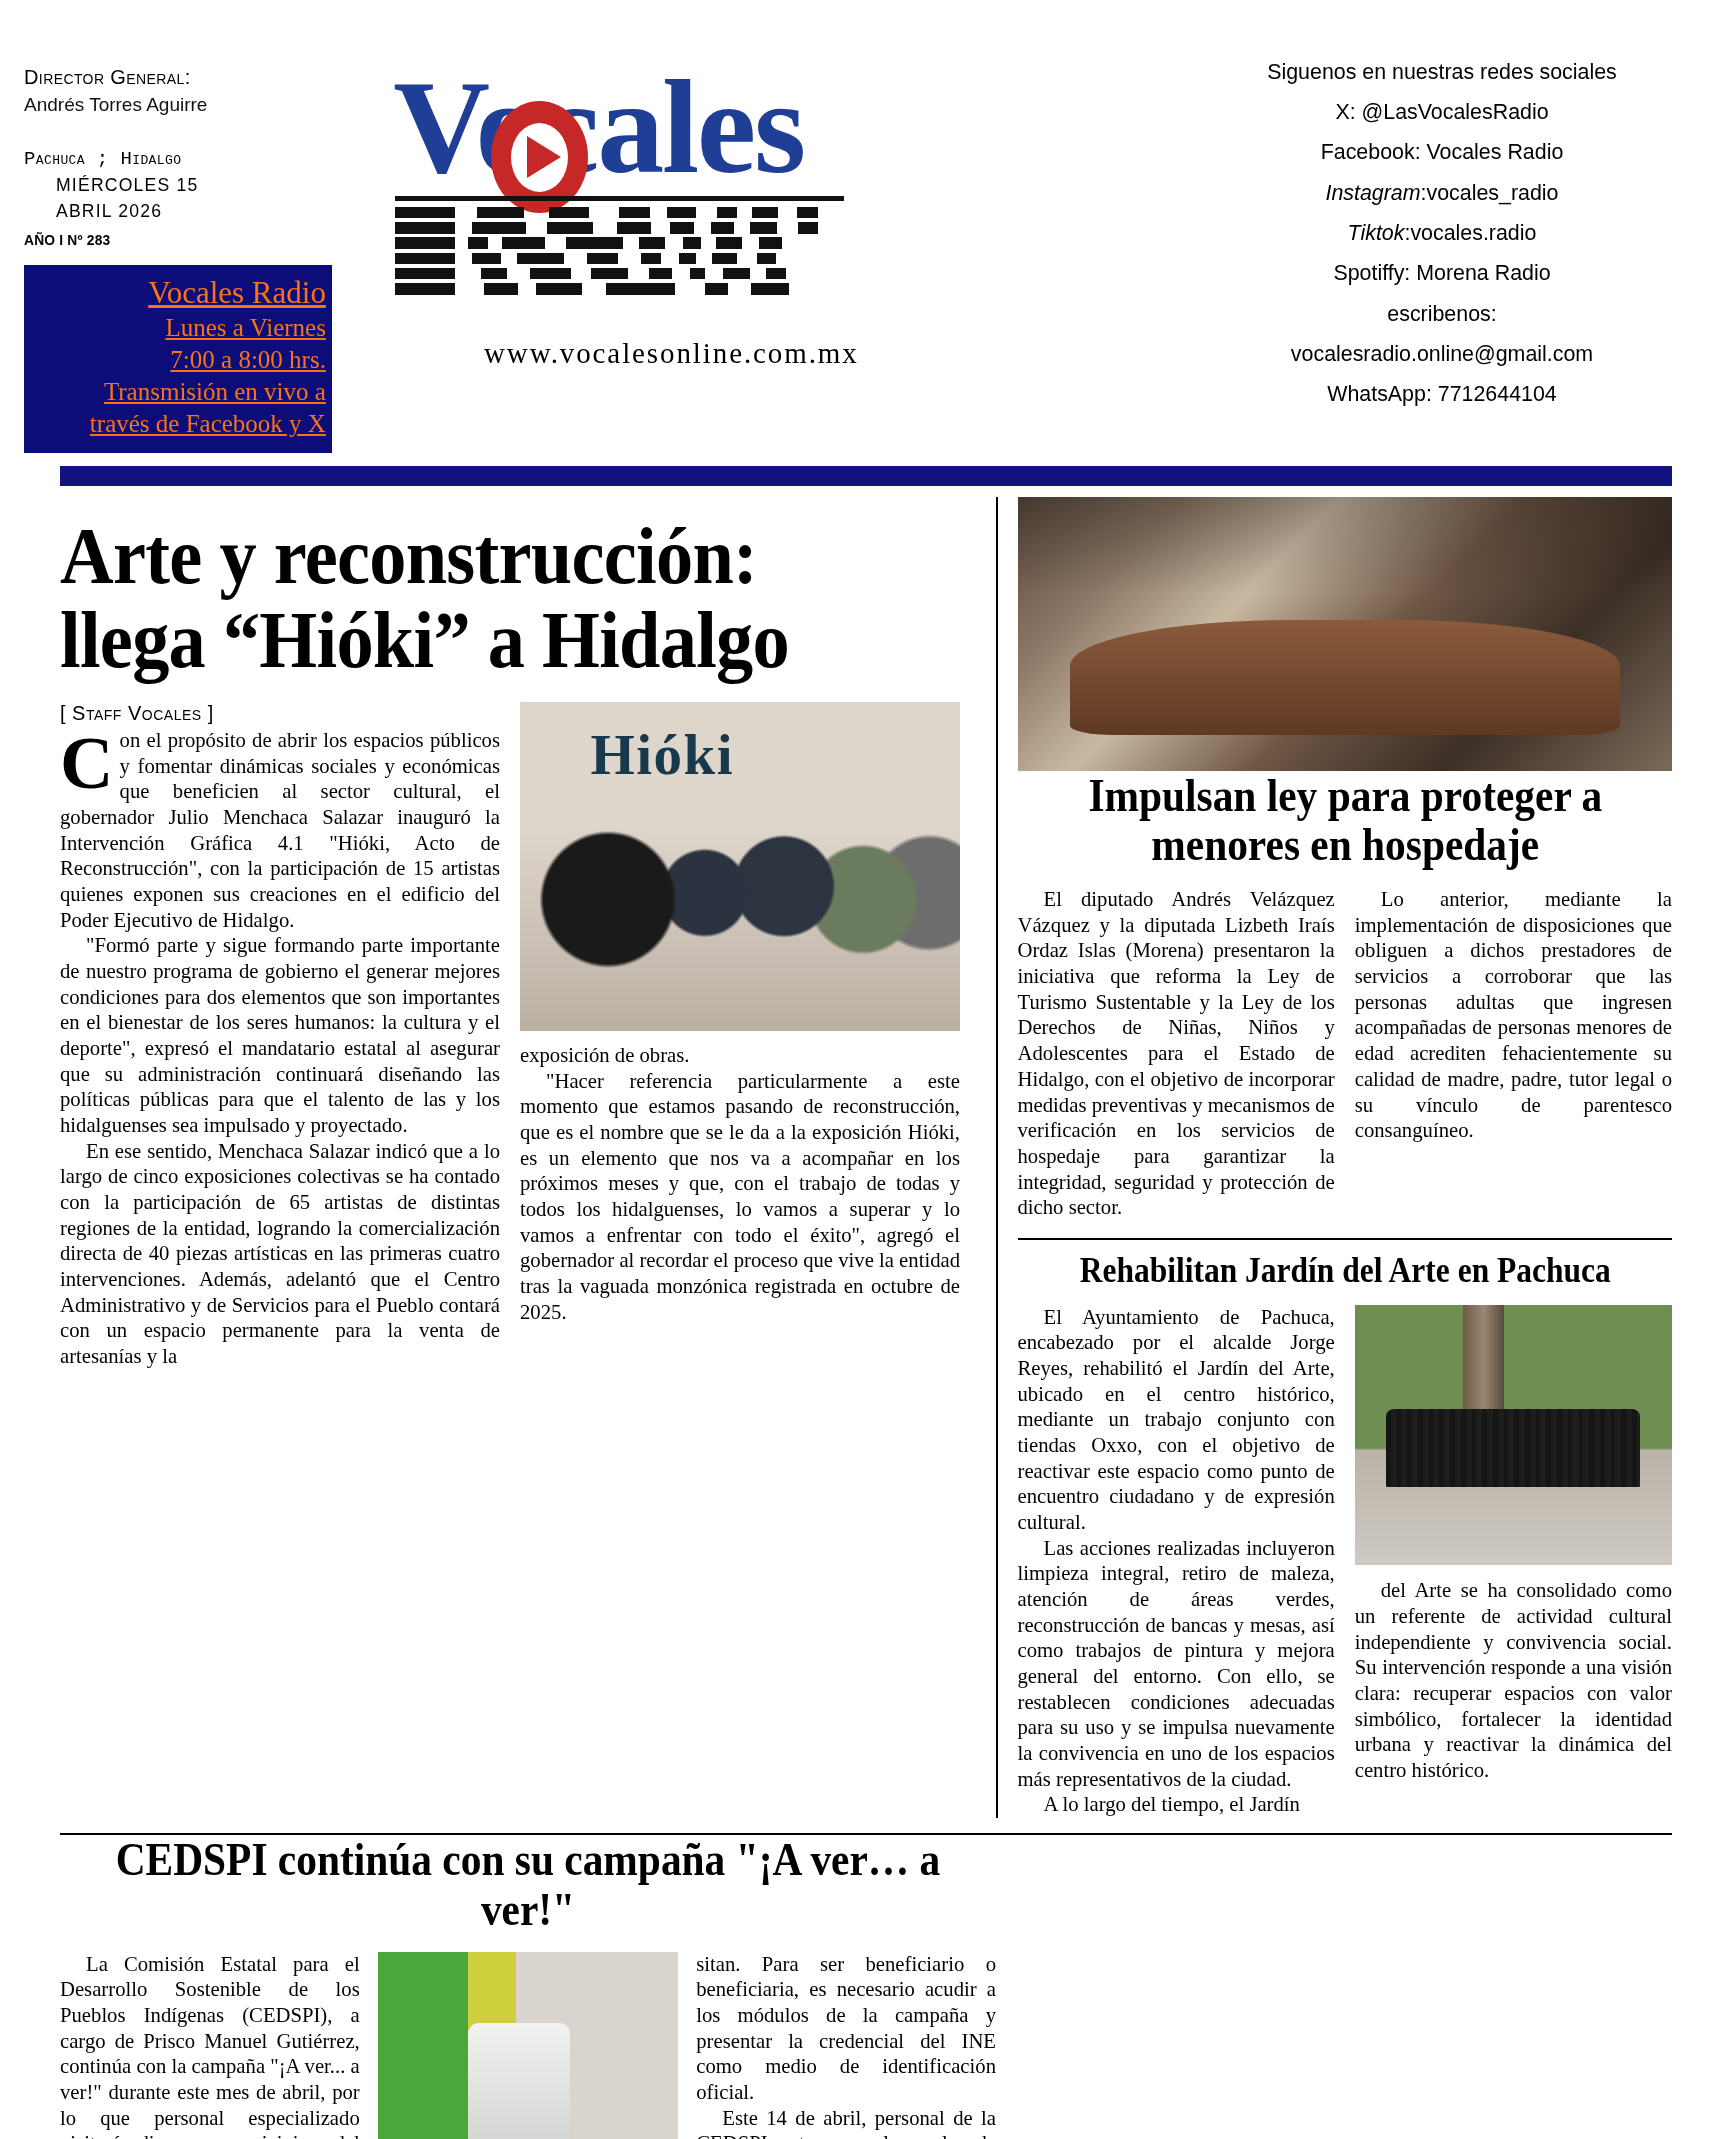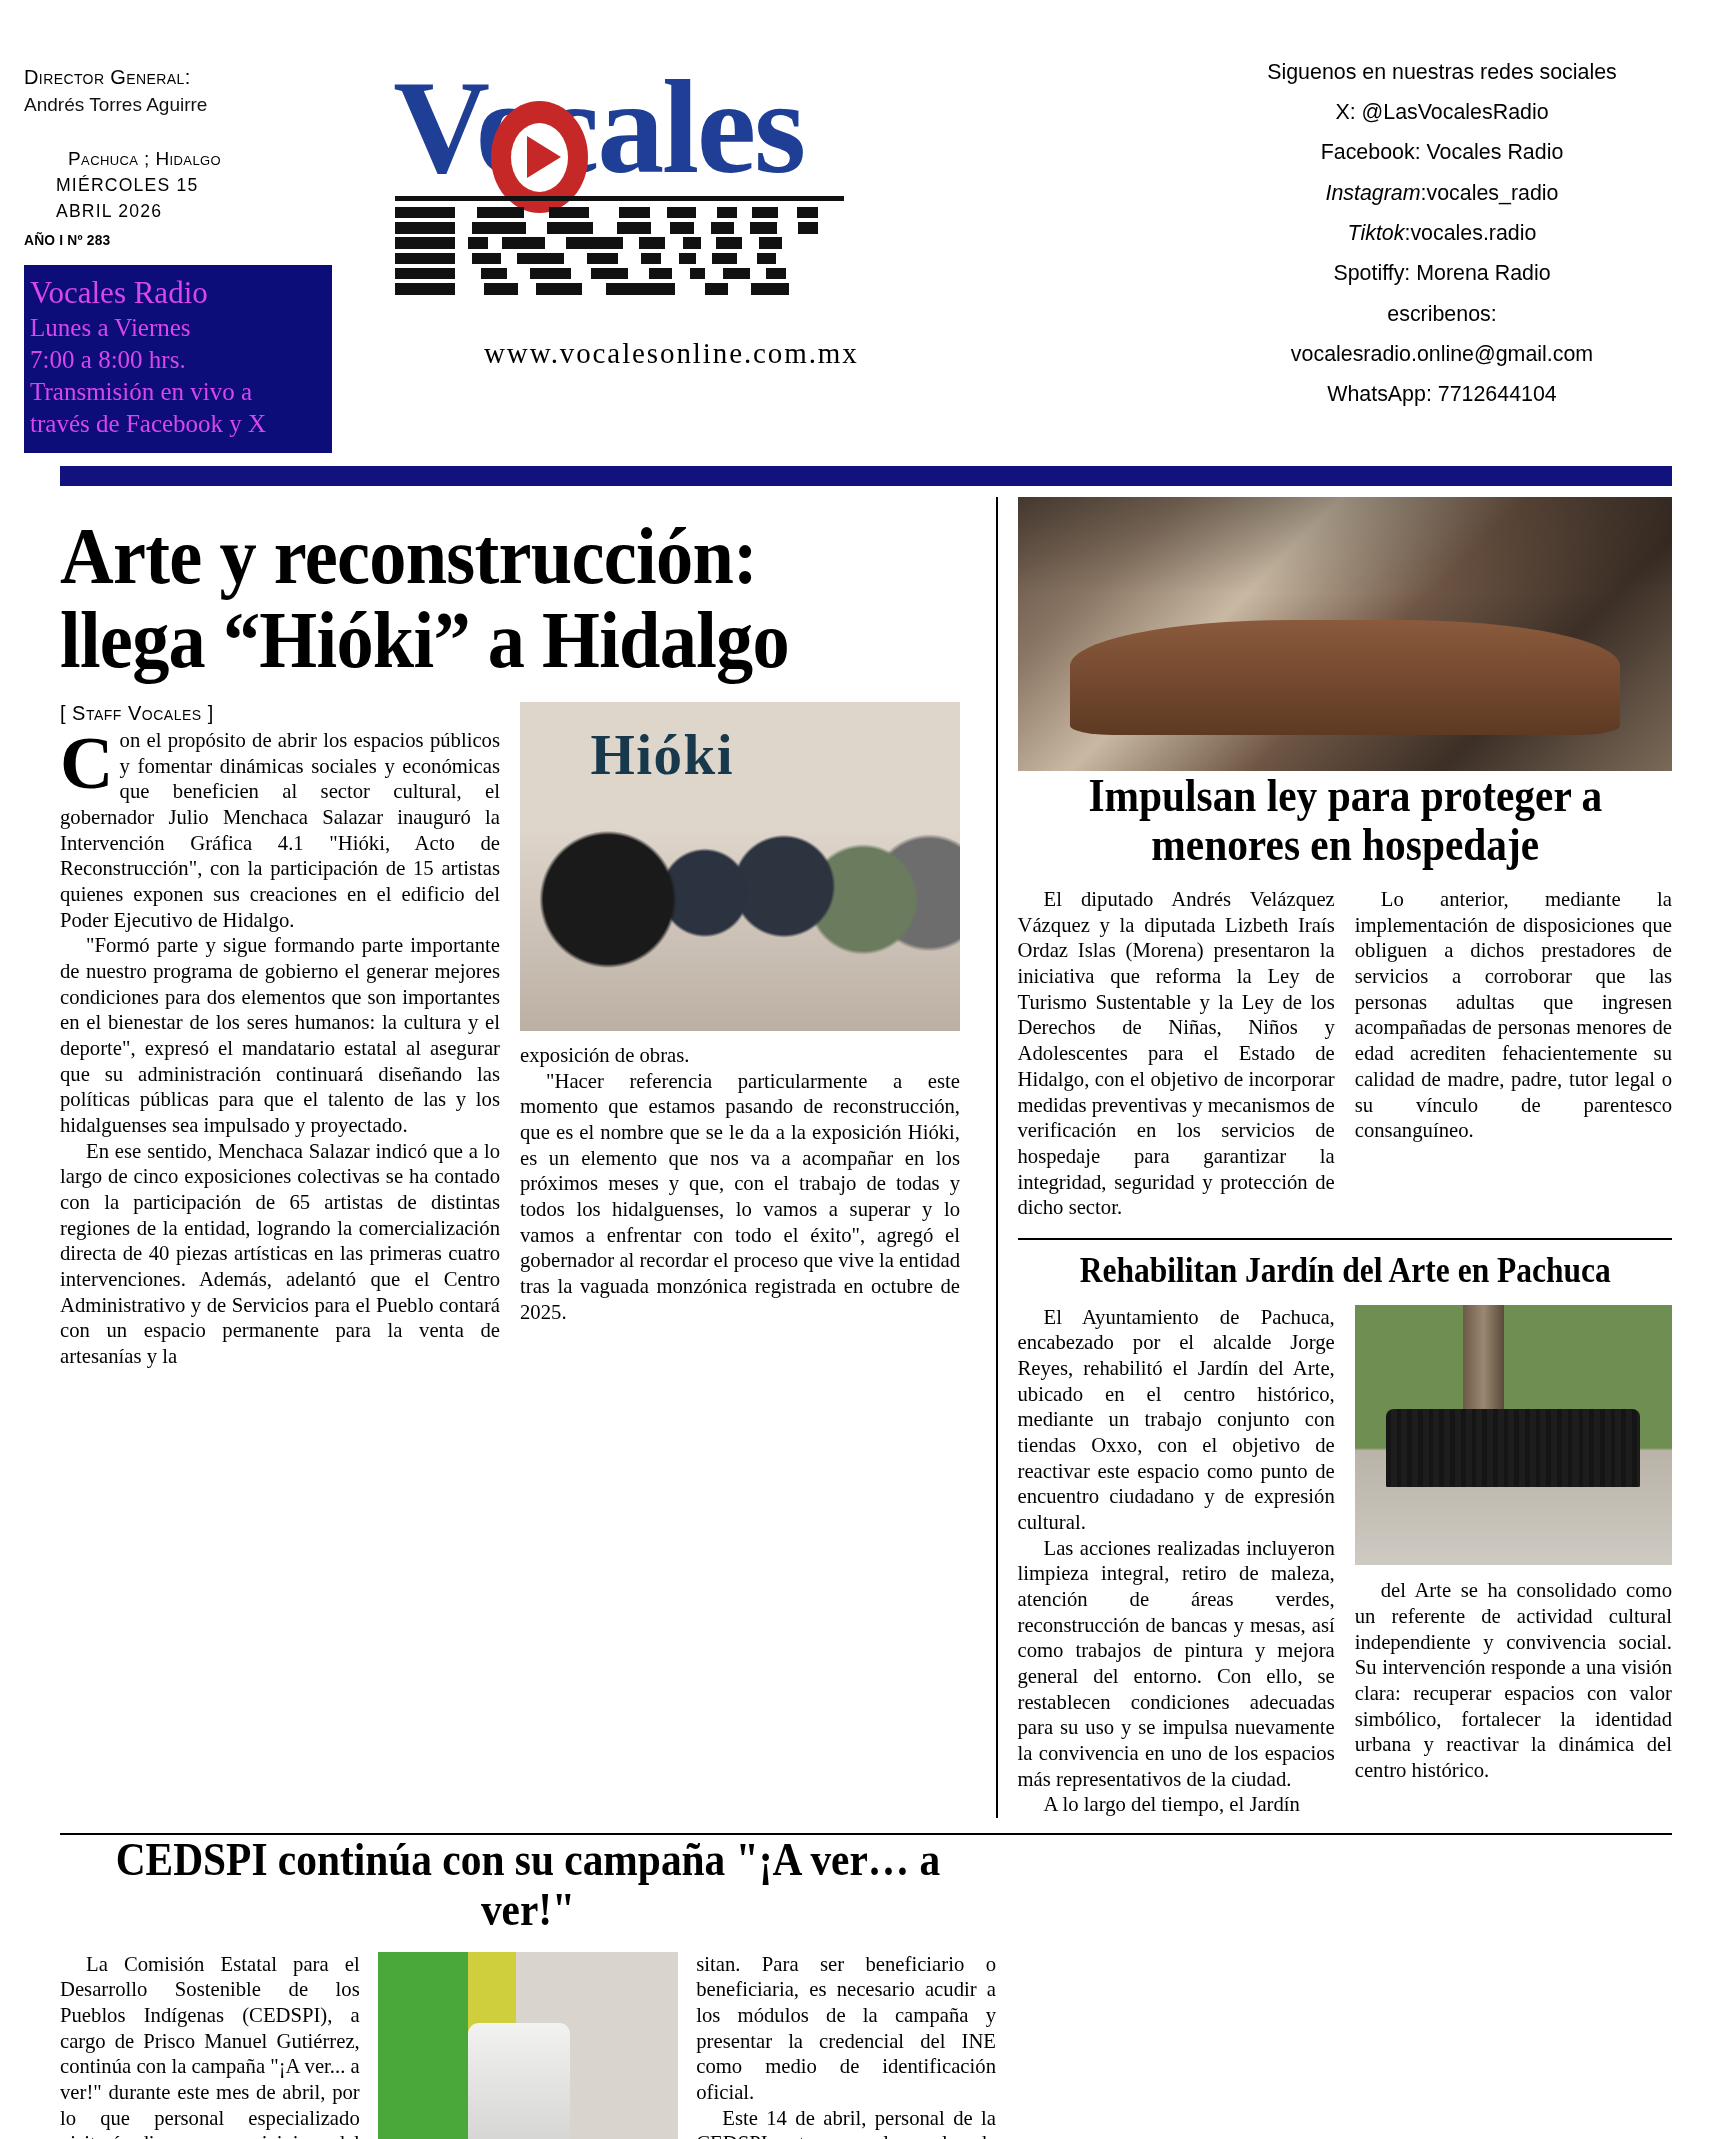--- a/index.html
+++ b/index.html
@@ -21,40 +21,41 @@
   .dir-label {
     font-family: "Liberation Sans", sans-serif;
     font-size: 20px; letter-spacing: 0.4px; color: #000;
     font-variant: small-caps; font-weight: 400;
   }
   .dir-name {
     font-family: "Liberation Sans", sans-serif;
     font-size: 19px; margin-top: 4.6px; color: #111;
   }
   .place {
-    font-family: Liberation Sans, sans-serif;
-    font-size: 19px; margin-top: 32px; font-variant: small-caps; letter-spacing: 0.4px; margin-left: 44px;
+    font-family: Liberation Mono, monospace;
+    font-size: 19px; margin-top: 32px; font-variant: small-caps; letter-spacing: 0.4px;
   }
   .datel {
     font-family: "Liberation Sans", sans-serif;
     font-size: 17.6px; margin-top: 5.4px; letter-spacing: 1.2px; margin-left: 32px;
   }
   .yearno {
     font-family: "Liberation Sans", sans-serif;
     font-size: 13.8px; margin-top: 10.7px; font-weight: 700; letter-spacing: 0.2px;
   }
 
   .radio-box {
     margin-top: 17px;
     width: 308px;
     background: #0d0d7a;
-    color: #d946ef;
-    text-align: left;
+    color: #f97316;
+    text-align: right;
     padding: 7.7px 6.1px 12.3px 6.1px;
     line-height: 1.28;
+    text-decoration: underline;
   }
   .radio-box .rb-title { font-size: 31px; }
   .radio-box .rb-line { font-size: 25px; }
 
   
   .logo-wrap { position: relative; width: 100%; height: 322px; }
   .logo-voc {
     position: absolute; left: 9.2px; top: 13.8px;
     font-family: "Liberation Serif", serif;
     font-size: 134px; font-weight: 700; color: #1f3f96;

